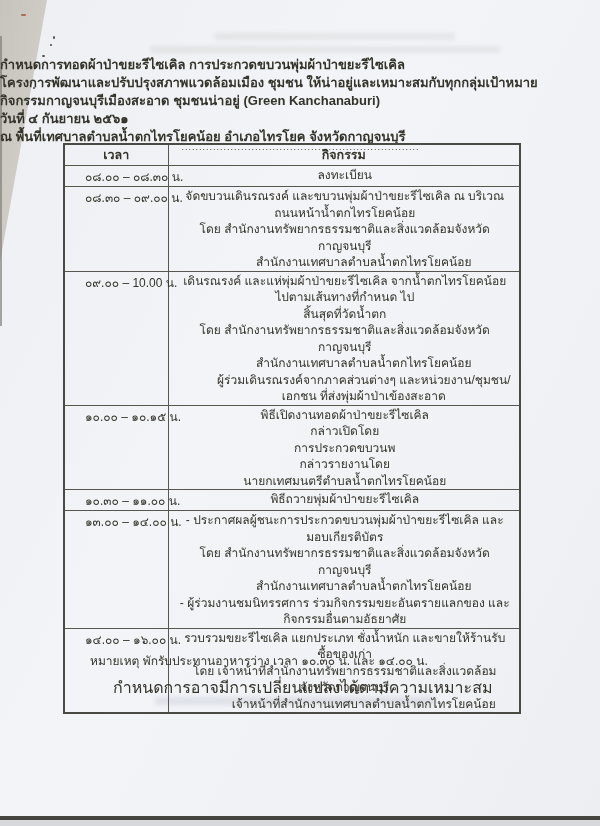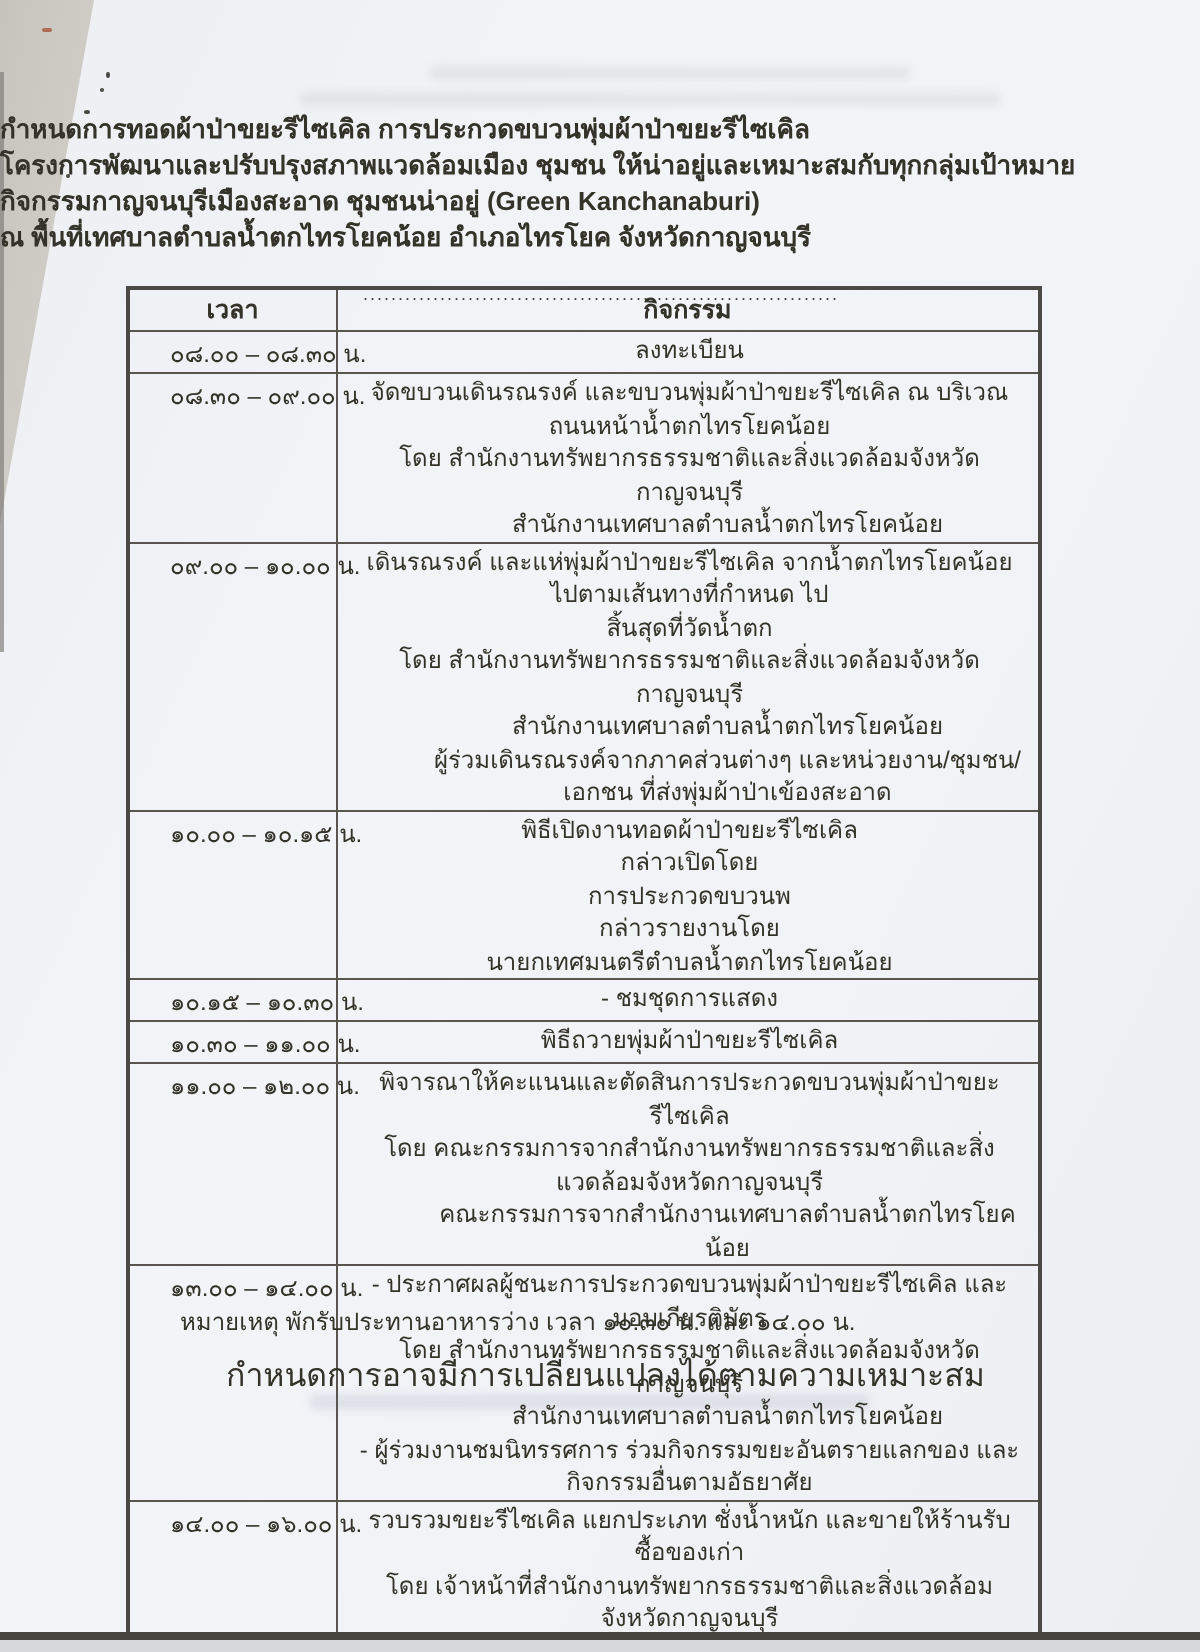--- a/index.html
+++ b/index.html
@@ -84,20 +84,21 @@
   <div class="speck s1"></div>
   <div class="speck s2"></div>
   <div class="speck s3"></div>
   <div class="speck s4"></div>
   <div class="speck red"></div>
 
   <div class="title-block">
     <div>กำหนดการทอดผ้าป่าขยะรีไซเคิล การประกวดขบวนพุ่มผ้าป่าขยะรีไซเคิล</div>
     <div>โครงการพัฒนาและปรับปรุงสภาพแวดล้อมเมือง ชุมชน ให้น่าอยู่และเหมาะสมกับทุกกลุ่มเป้าหมาย</div>
     <div>กิจกรรมกาญจนบุรีเมืองสะอาด ชุมชนน่าอยู่ (Green Kanchanaburi)</div>
+    <div>วันที่ ๔ กันยายน ๒๕๖๑</div>
     <div>ณ พื้นที่เทศบาลตำบลน้ำตกไทรโยคน้อย อำเภอไทรโยค จังหวัดกาญจนบุรี</div>
   </div>
   <div class="divider">........................................................................................................</div>
 
   <table class="schedule">
     <colgroup>
       <col class="col-time">
       <col>
     </colgroup>
     <thead>
@@ -115,57 +116,43 @@
         </tr>
         <tr>
           <td class="time-cell">๐๘.๓๐ – ๐๙.๐๐ น.</td>
           <td class="activity-cell">
             <div class="line">จัดขบวนเดินรณรงค์ และขบวนพุ่มผ้าป่าขยะรีไซเคิล ณ บริเวณถนนหน้าน้ำตกไทรโยคน้อย</div>
             <div class="line">โดย สำนักงานทรัพยากรธรรมชาติและสิ่งแวดล้อมจังหวัดกาญจนบุรี</div>
             <div class="line indent">สำนักงานเทศบาลตำบลน้ำตกไทรโยคน้อย</div>
           </td>
         </tr>
         <tr>
-          <td class="time-cell">๐๙.๐๐ – ๑๐.๐๐ น.</td>
+          <td class="time-cell">๐๙.๐๐ – 10.00 น.</td>
           <td class="activity-cell">
             <div class="line">เดินรณรงค์ และแห่พุ่มผ้าป่าขยะรีไซเคิล จากน้ำตกไทรโยคน้อย ไปตามเส้นทางที่กำหนด ไป</div>
             <div class="line">สิ้นสุดที่วัดน้ำตก</div>
             <div class="line">โดย สำนักงานทรัพยากรธรรมชาติและสิ่งแวดล้อมจังหวัดกาญจนบุรี</div>
             <div class="line indent">สำนักงานเทศบาลตำบลน้ำตกไทรโยคน้อย</div>
             <div class="line indent">ผู้ร่วมเดินรณรงค์จากภาคส่วนต่างๆ และหน่วยงาน/ชุมชน/เอกชน ที่ส่งพุ่มผ้าป่าเข้องสะอาด</div>
           </td>
         </tr>
         <tr>
           <td class="time-cell">๑๐.๐๐ – ๑๐.๑๕ น.</td>
           <td class="activity-cell">
             <div class="line">พิธีเปิดงานทอดผ้าป่าขยะรีไซเคิล</div>
             <div class="line">กล่าวเปิดโดย</div>
             <div class="line">การประกวดขบวนพ</div>
             <div class="line">กล่าวรายงานโดย</div>
             <div class="line">นายกเทศมนตรีตำบลน้ำตกไทรโยคน้อย</div>
           </td>
         </tr>
         <tr>
-          <td class="time-cell">๑๐.๑๕ – ๑๐.๓๐ น.</td>
-          <td class="activity-cell">
-            <div class="line">- ชมชุดการแสดง</div>
-          </td>
-        </tr>
-        <tr>
           <td class="time-cell">๑๐.๓๐ – ๑๑.๐๐ น.</td>
           <td class="activity-cell">
             <div class="line">พิธีถวายพุ่มผ้าป่าขยะรีไซเคิล</div>
-          </td>
-        </tr>
-        <tr>
-          <td class="time-cell">๑๑.๐๐ – ๑๒.๐๐ น.</td>
-          <td class="activity-cell">
-            <div class="line">พิจารณาให้คะแนนและตัดสินการประกวดขบวนพุ่มผ้าป่าขยะรีไซเคิล</div>
-            <div class="line">โดย คณะกรรมการจากสำนักงานทรัพยากรธรรมชาติและสิ่งแวดล้อมจังหวัดกาญจนบุรี</div>
-            <div class="line indent">คณะกรรมการจากสำนักงานเทศบาลตำบลน้ำตกไทรโยคน้อย</div>
           </td>
         </tr>
         <tr>
           <td class="time-cell">๑๓.๐๐ – ๑๔.๐๐ น.</td>
           <td class="activity-cell">
             <div class="line">- ประกาศผลผู้ชนะการประกวดขบวนพุ่มผ้าป่าขยะรีไซเคิล และมอบเกียรติบัตร</div>
             <div class="line">โดย สำนักงานทรัพยากรธรรมชาติและสิ่งแวดล้อมจังหวัดกาญจนบุรี</div>
             <div class="line indent">สำนักงานเทศบาลตำบลน้ำตกไทรโยคน้อย</div>
             <div class="line">- ผู้ร่วมงานชมนิทรรศการ ร่วมกิจกรรมขยะอันตรายแลกของ และกิจกรรมอื่นตามอัธยาศัย</div>
           </td>

